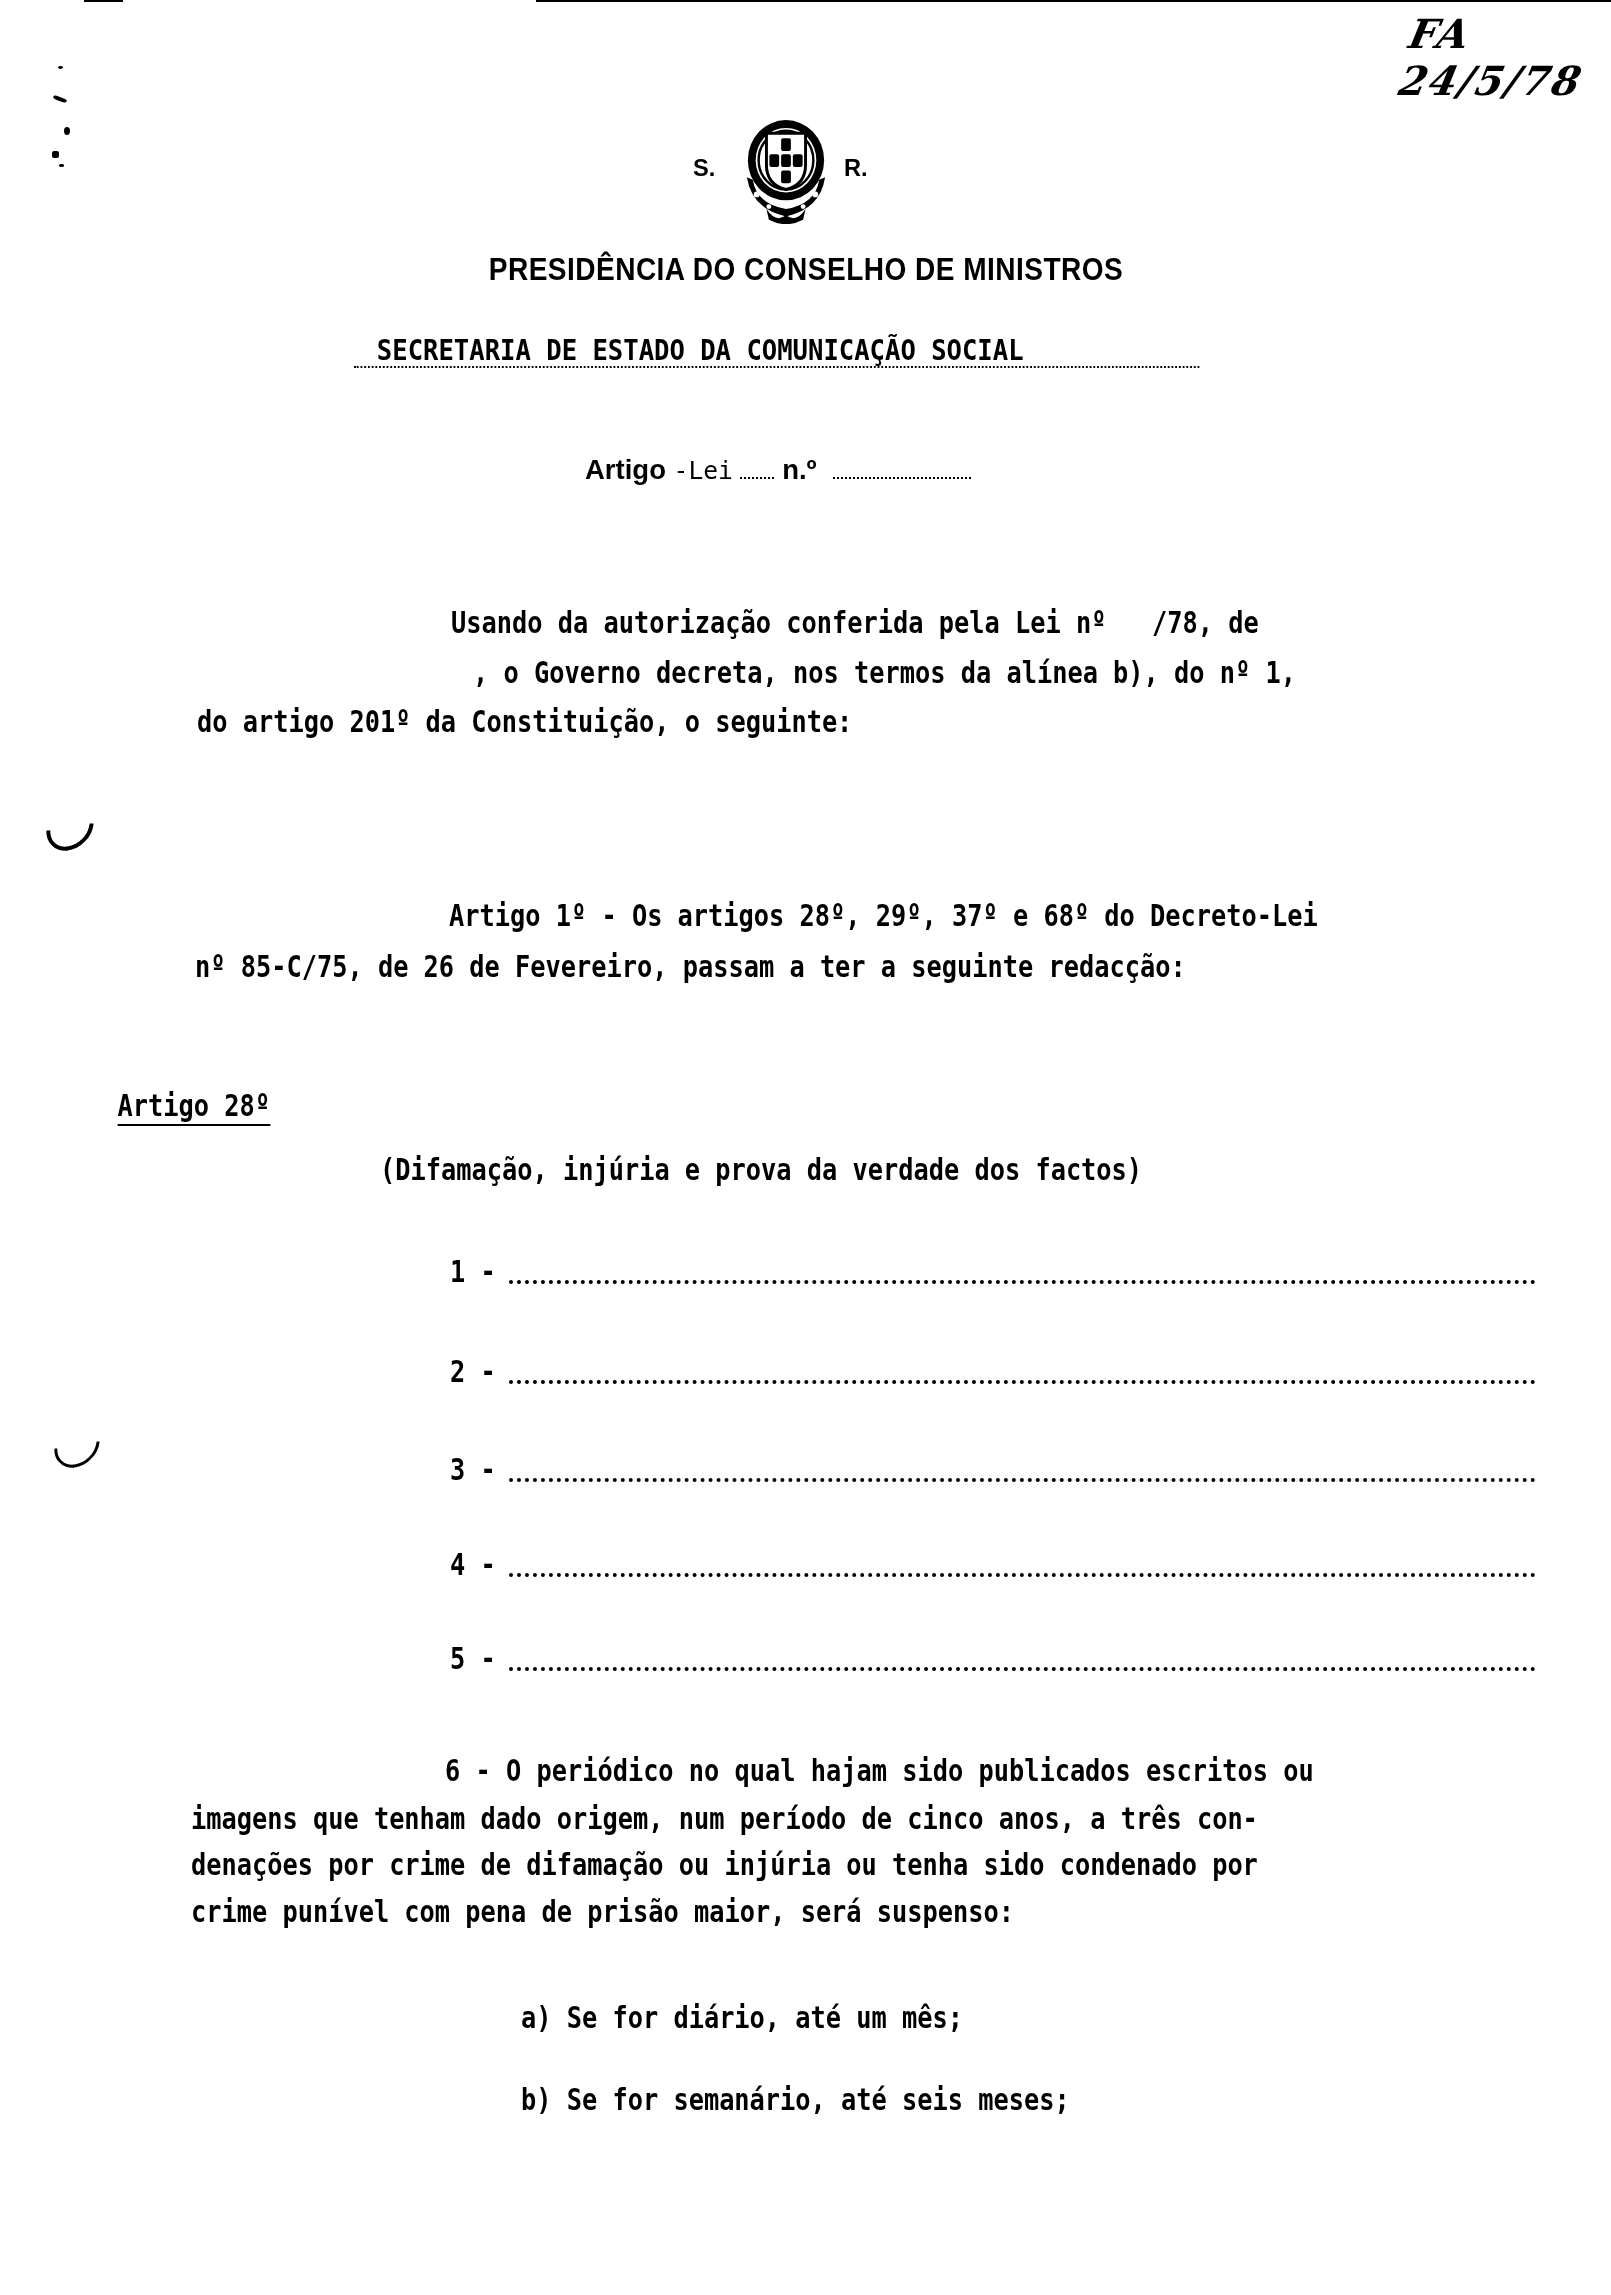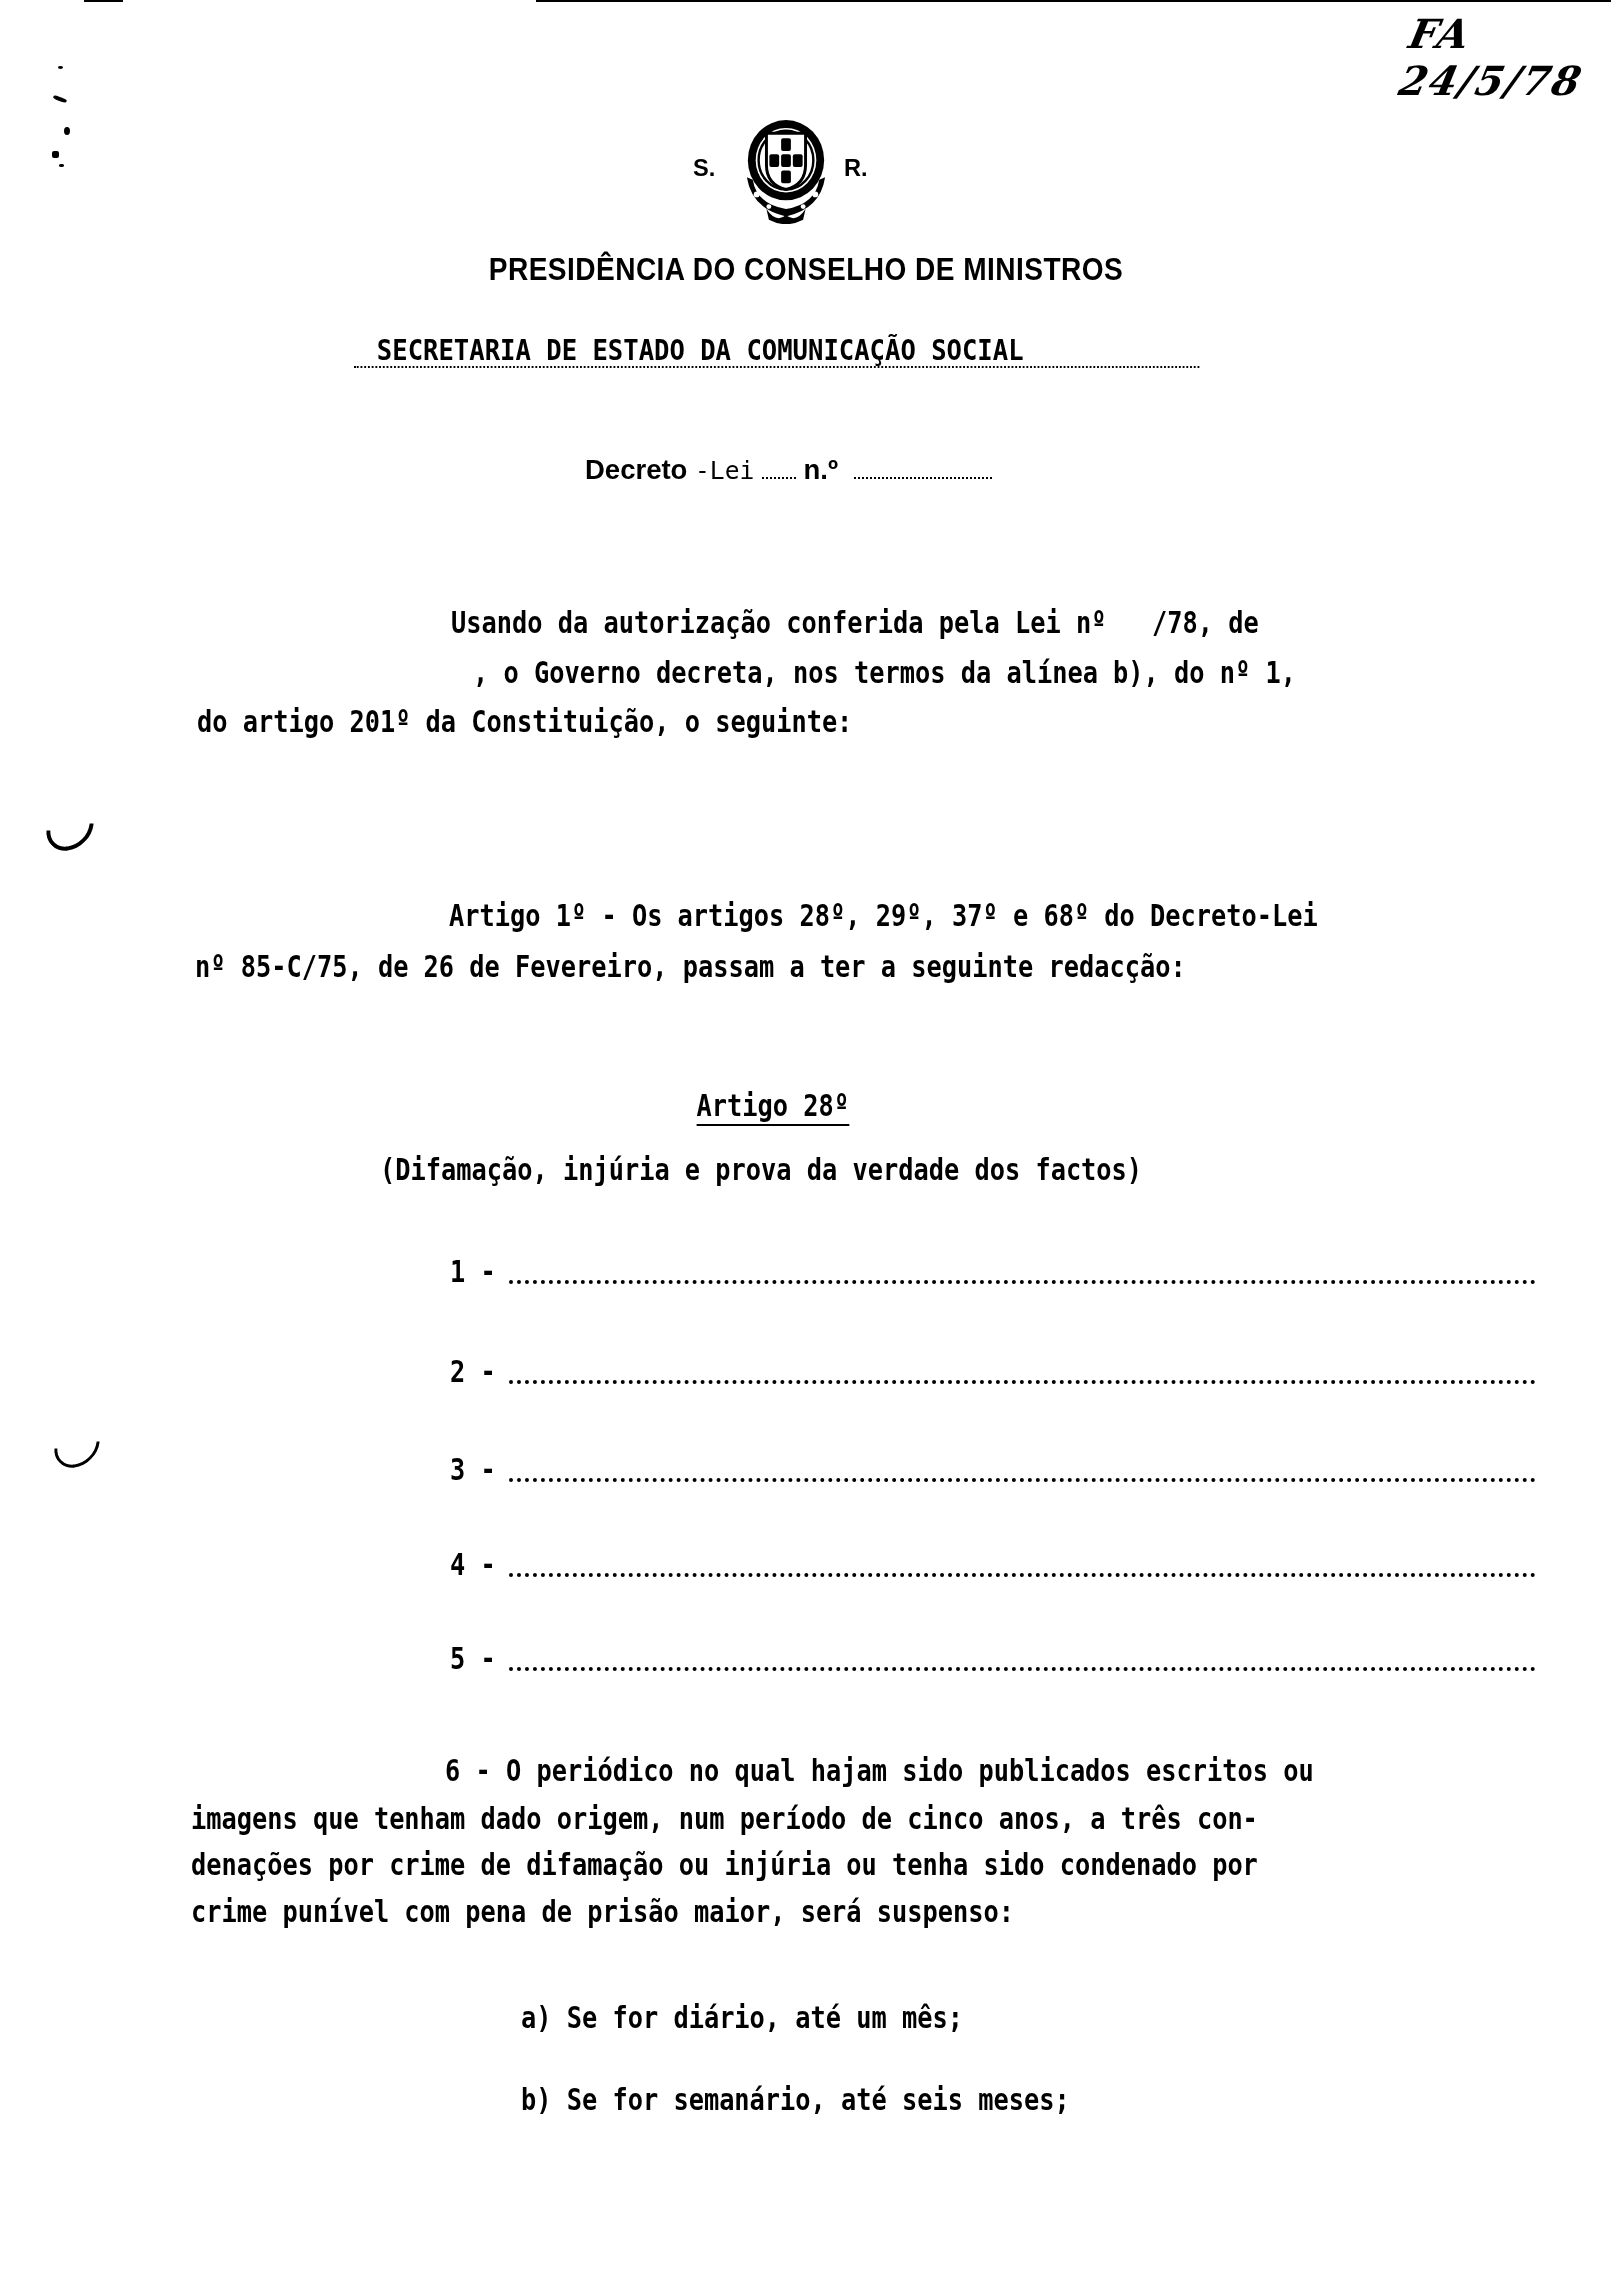--- a/index.html
+++ b/index.html
@@ -101,25 +101,25 @@
     font-family: "DejaVu Sans Mono", monospace;
     font-weight: bold;
     font-size: 30.5px;
     white-space: pre;
     transform: scaleX(0.83);
     transform-origin: left top;
     line-height: 35px;
   }
   .article-title {
     left: 0; width: 1462px; top: 1088px;
-    text-align: center;
     font-family: "DejaVu Sans Mono", monospace;
     font-weight: bold;
     font-size: 30.5px;
     line-height: 35px;
+    padding-left: 18px;
   }
   .article-title span {
     display: inline-block;
     transform: scaleX(0.83);
     border-bottom: 2.9px solid #000;
     padding-bottom: 1px;
     margin-left: 84px;
   }
   .article-sub {
     left: 0; width: 1464px; top: 1152px;
@@ -197,21 +197,21 @@
     <circle cx="125" cy="195" r="5" fill="#fff"></circle>
 
     <path d="M50 200 Q70 230 90 212 Q110 230 130 200 L125 222 Q90 240 55 222 Z" fill="#000"></path>
   </svg>
 </div>
 
 <div class="abs presidencia">PRESIDÊNCIA DO CONSELHO DE MINISTROS</div>
 <div class="abs secretaria">SECRETARIA DE ESTADO DA COMUNICAÇÃO SOCIAL</div>
 
 <div class="abs decreto-row">
-  <span>Decreto</span>
+  <span>Artigo</span>
   <span class="lei">-Lei</span>
   <span style="display:inline-block;width:34px;border-bottom:2.5px dotted #000;"></span>
   <span>n.º</span>
   <span class="dots"></span>
 </div>
 
 <div class="abs tw" style="left:451px;top:605px;">Usando da autorização conferida pela Lei nº   /78, de</div>
 <div class="abs tw" style="left:473px;top:655px;">, o Governo decreta, nos termos da alínea b), do nº 1,</div>
 <div class="abs tw" style="left:197px;top:704px;">do artigo 201º da Constituição, o seguinte:</div>
 

